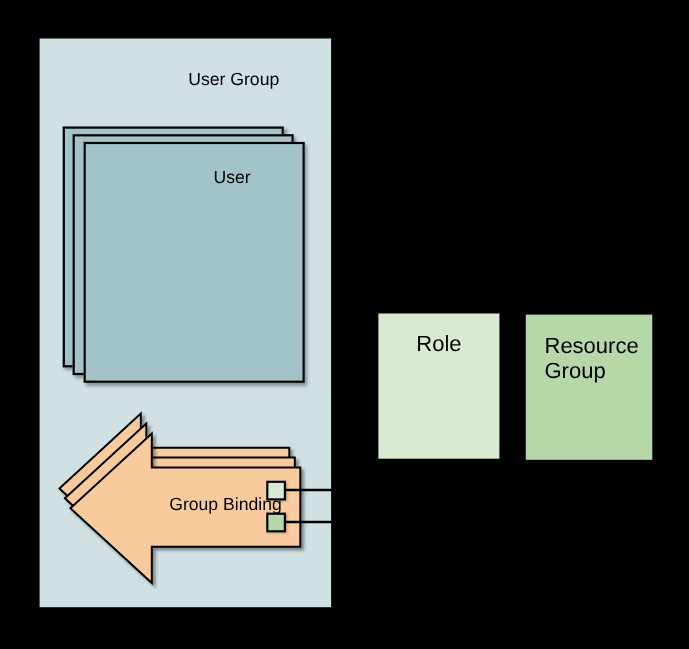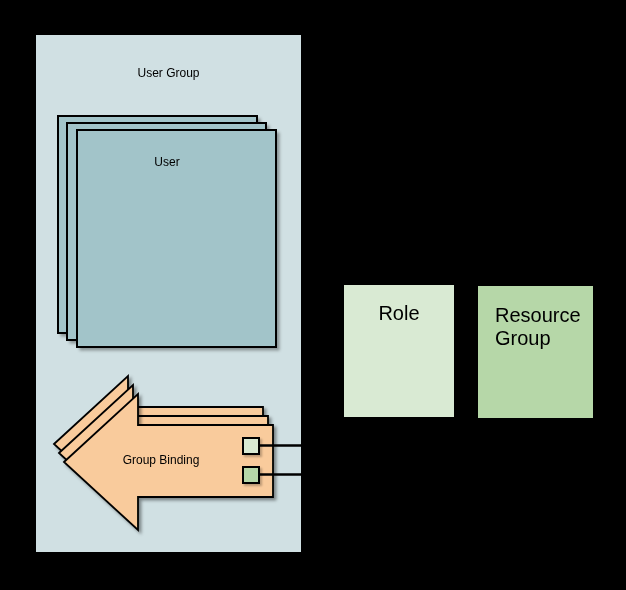--- a/index.html
+++ b/index.html
@@ -1,21 +1,21 @@
 <!DOCTYPE html>
 <html style="--background: #000000; --user-group-fill: #d0e0e3; --user-fill: #a2c4c9; --arrow-fill: #f9cb9c; --role-fill: #d9ead3; --resource-group-fill: #b6d7a8; --stroke: #000000; --text: #000000;"><head>
 <meta charset="utf-8">
 <style>
   html,body{margin:0;padding:0;background:#000;}
   .canvas{
     position:relative;width:626px;height:590px;overflow:hidden;
     background:var(--background,#000);
     font-family:"Liberation Sans",sans-serif;color:var(--text,#000);
   }
-  .label{position:absolute;font-size:12px;line-height:24px;color:var(--text,#000);white-space:nowrap;}
+  .label{position:absolute;font-size:16px;line-height:24px;color:var(--text,#000);white-space:nowrap;padding-left:44px;}
 
   
   .user-group{position:absolute;left:36px;top:35px;width:265px;height:517px;background:var(--user-group-fill,#d0e0e3);}
   .user-group-label{left:36px;top:61px;width:265px;text-align:center;}
 
   
   .usq{position:absolute;width:201px;height:219px;box-sizing:border-box;
        background:var(--user-fill,#a2c4c9);border:2px solid #000;
        box-shadow:2.5px 2.5px 3px rgba(0,0,0,0.35);}
   .usq.back{left:57px;top:115px;}

